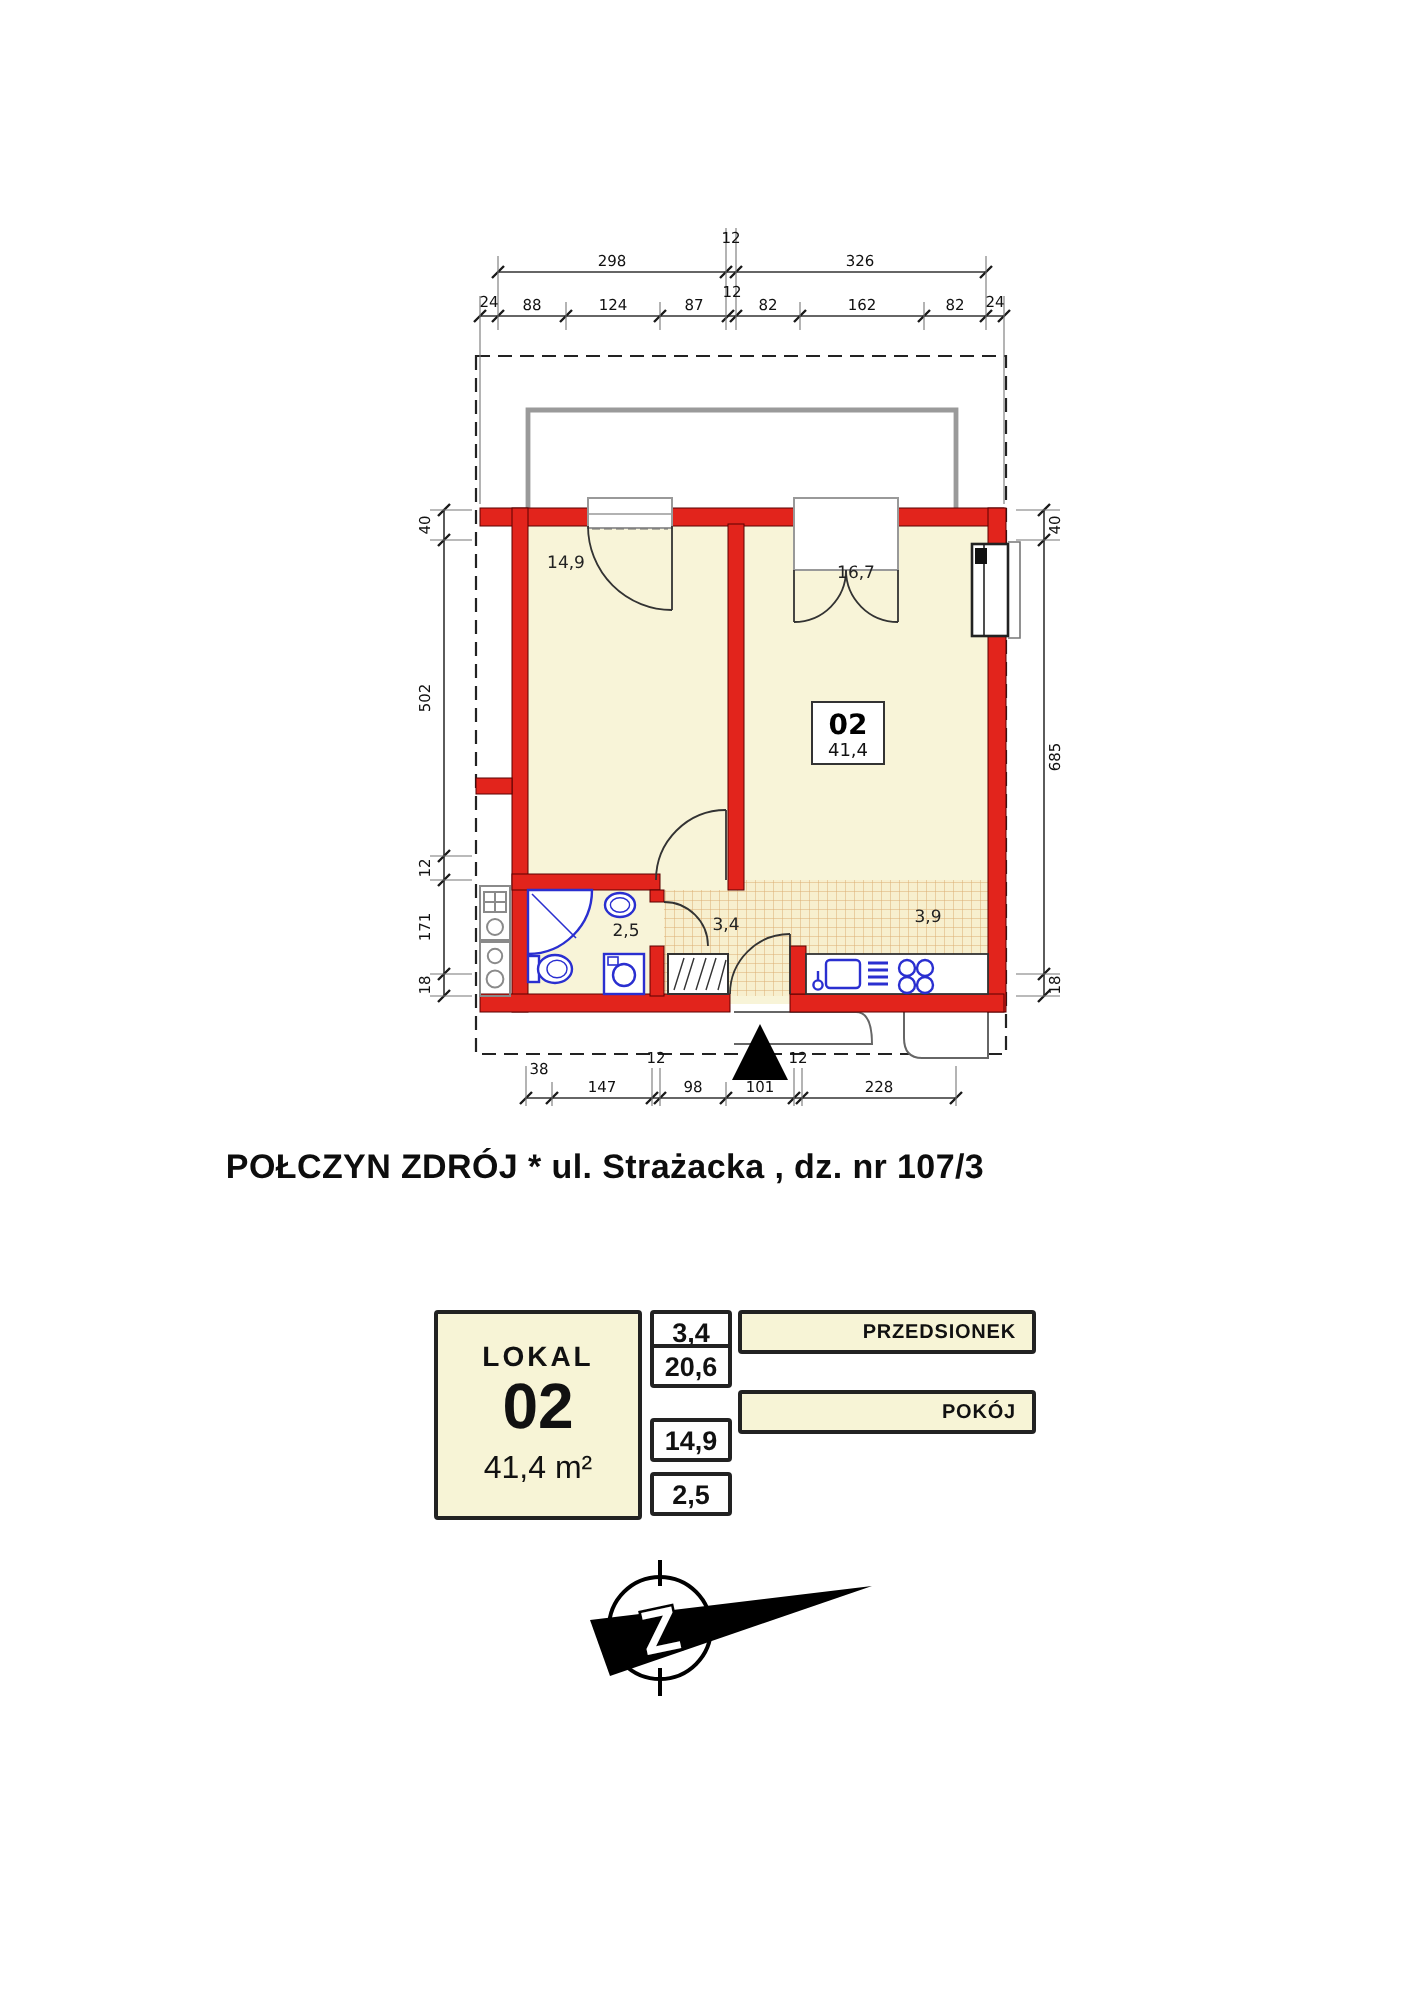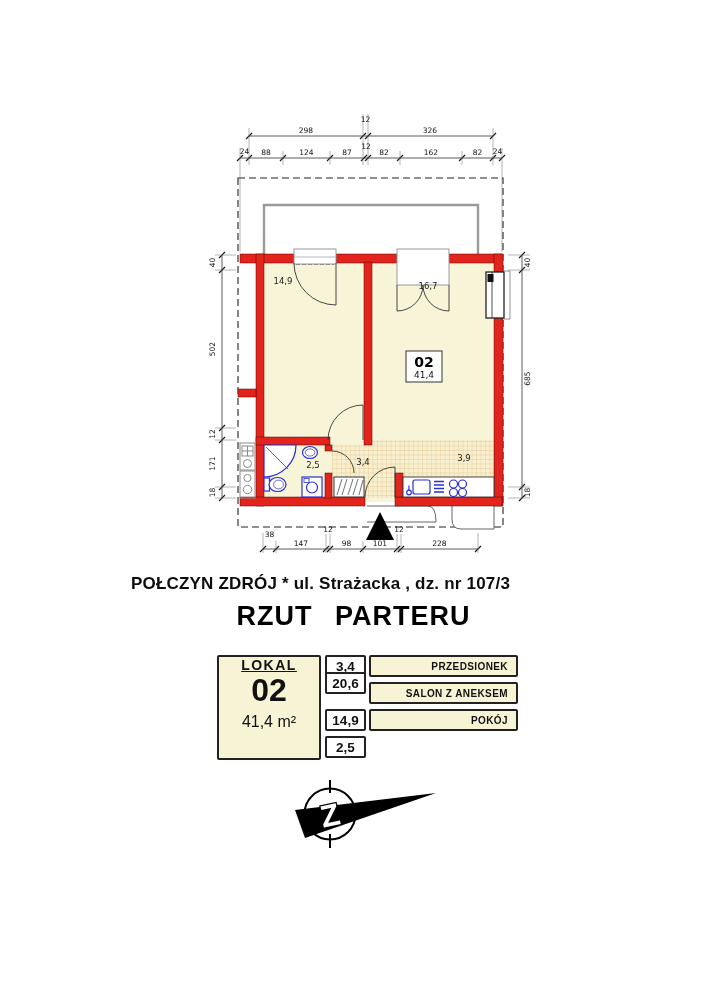--- a/index.html
+++ b/index.html
@@ -5,28 +5,28 @@
   html,body{margin:0;padding:0;background:#fff;}
   .page{position:relative;width:707px;height:1000px;background:#fff;overflow:hidden;
         font-family:"Liberation Sans",sans-serif;color:#111;}
   svg text{font-family:"DejaVu Sans",sans-serif;}
   .dimline{stroke:#333;stroke-width:.8;}
   .tick{stroke:#1a1a1a;stroke-width:1.2;}
   .ext{stroke:#777;stroke-width:.55;}
   text.dim{font-size:7.5px;fill:#111;}
   text.room{font-size:8.5px;fill:#222;}
   .arc{stroke:#333;stroke-width:.9;fill:none;}
-  .location{position:absolute;top:574px;left:18px;width:605px;text-align:center;
+  .location{position:absolute;top:574px;left:0;width:605px;text-align:center;
             font-size:17px;font-weight:600;letter-spacing:.2px;color:#0d0d0d;}
   .heading{position:absolute;top:601px;left:0;width:707px;text-align:center;
            font-size:27px;font-weight:800;letter-spacing:1px;word-spacing:14px;color:#000;}
   .legend{position:absolute;left:217px;top:655px;width:301px;height:106px;}
   .box{box-sizing:border-box;border:2px solid #222;border-radius:2px;position:absolute;}
   .lokal{left:0;top:0;width:104px;height:105px;background:#f7f4d6;text-align:center;}
-  .lokal-lbl{font-size:14px;font-weight:600;letter-spacing:1.5px;text-decoration:underline;}
+  .lokal-lbl{margin-top:13px;font-size:14px;font-weight:600;letter-spacing:1.5px;}
   .lokal-num{font-size:32px;font-weight:800;line-height:32px;margin-top:1px;}
   .lokal-area{font-size:16px;margin-top:7px;}
   .row-num{left:108px;width:41px;height:22px;background:#fff;font-size:13.5px;font-weight:600;
            display:flex;align-items:center;justify-content:center;}
   .row-name{left:152px;width:149px;height:22px;background:#f7f4d6;font-size:10px;font-weight:700;
             display:flex;align-items:center;justify-content:flex-end;padding-right:8px;letter-spacing:.4px;}
   .compass{position:absolute;left:278px;top:773px;}
 </style>
 </head>
 <body>
@@ -215,37 +215,35 @@
       <line class="dimline" x1="522" y1="255" x2="522" y2="498"></line>
       <path class="tick" d="M519 258 L525 252 M519 273 L525 267 M519 490 L525 484 M519 501 L525 495"></path>
       <path class="ext" d="M508 255 H530 M508 270 H530 M508 487 H530 M508 498 H530"></path>
       <text class="dim" x="530" y="262.5" text-anchor="middle" transform="rotate(-90 530 262.5)">40</text>
       <text class="dim" x="530" y="378.5" text-anchor="middle" transform="rotate(-90 530 378.5)">685</text>
       <text class="dim" x="530" y="492.5" text-anchor="middle" transform="rotate(-90 530 492.5)">18</text>
     </g>
   </svg>
 
   <div class="location">POŁCZYN ZDRÓJ * ul. Strażacka , dz. nr 107/3</div>
-  <div class="heading">RZUT PARTERU</div>
 
   <div class="legend">
     <div class="box lokal">
       <div class="lokal-lbl">LOKAL</div>
       <div class="lokal-num">02</div>
       <div class="lokal-area">41,4 m²</div>
     </div>
 
     <div class="box row-num" style="top:0;">3,4</div>
     <div class="box row-name" style="top:0;">PRZEDSIONEK</div>
 
     <div class="box row-num" style="top:17px;">20,6</div>
-    <div class="box row-name" style="top:27px;">SALON Z ANEKSEM</div>
 
     <div class="box row-num" style="top:54px;">14,9</div>
-    <div class="box row-name" style="top:54px;padding-left:36px;">POKÓJ</div>
+    <div class="box row-name" style="top:40px;padding-left:36px;">POKÓJ</div>
 
     <div class="box row-num" style="top:81px;">2,5</div>
   </div>
 
   <svg class="compass" width="170" height="100" viewBox="0 0 170 100">
     <circle cx="52" cy="41" r="25.5" fill="none" stroke="#000" stroke-width="2"></circle>
     <line x1="52" y1="7" x2="52" y2="20" stroke="#000" stroke-width="2"></line>
     <line x1="52" y1="61" x2="52" y2="75" stroke="#000" stroke-width="2"></line>
     <polygon points="17,37 27,65 158,20" fill="#000"></polygon>
     <text x="52" y="53" text-anchor="middle" transform="rotate(-12 52 42)" style="font-size:31px;font-weight:800;fill:#fff;stroke:#000;stroke-width:2.6;paint-order:stroke;font-family:'Liberation Sans',sans-serif;">Z</text>

